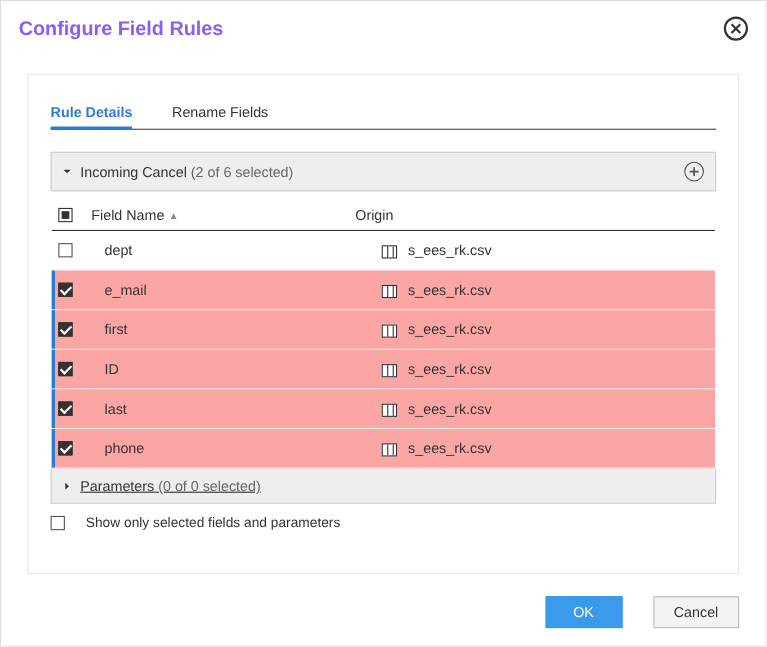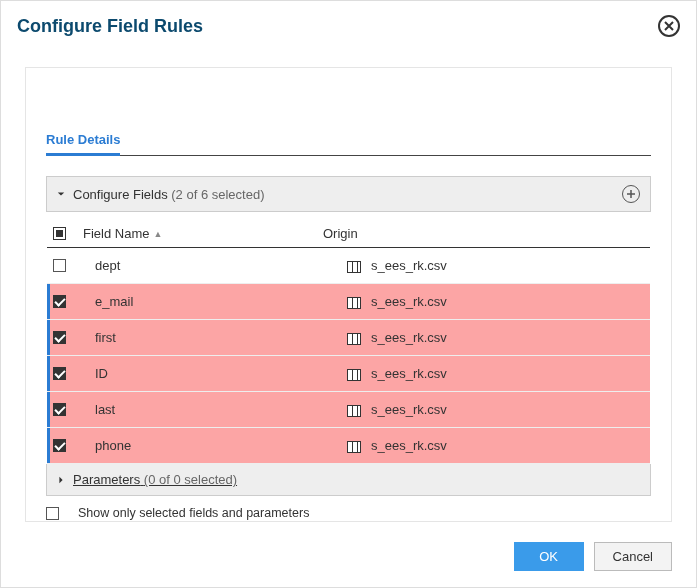--- a/index.html
+++ b/index.html
@@ -21,21 +21,21 @@
 }
 .dialog-header {
   display: flex;
   justify-content: space-between;
   align-items: center;
   padding: 14px 16px 10px 16px;
 }
 .dialog-title {
   font-size: 18px;
   font-weight: bold;
-  color: #0c4a6e;
+  color: #8b5cf6;
 }
 .close-btn {
   width: 22px;
   height: 22px;
   border: 2px solid #333;
   border-radius: 50%;
   display: flex;
   align-items: center;
   justify-content: center;
   cursor: pointer;
@@ -62,21 +62,20 @@
 .tab {
   padding: 6px 0 8px 0;
   margin-right: 36px;
   cursor: pointer;
   font-size: 13px;
   position: relative;
 }
 .tab.active {
   color: #2b7cd3;
   font-weight: bold;
-  margin-top: 38px;
 }
 .tab.active::after {
   content: "";
   position: absolute;
   left: 0; right: 0; bottom: -1px;
   height: 3px;
   background: #2b7cd3;
 }
 .section-header {
   background: #eee;
@@ -207,20 +206,21 @@
   padding: 0 24px 16px 24px;
 }
 .btn {
   min-width: 70px;
   padding: 6px 18px;
   border: 1px solid #bbb;
   background: #f3f3f3;
   cursor: pointer;
   font-size: 13px;
   text-align: center;
+  margin-left: 18px;
 }
 .btn.primary {
   background: #3a9bea;
   border-color: #3a9bea;
   color: #fff;
 }
 .count { color: #666; }
 </style>
 </head>
 <body>
@@ -234,29 +234,30 @@
           <path d="M1 1 L9 9 M9 1 L1 9" stroke="#333" stroke-width="2" fill="none"></path>
         </svg>
     </div>
   </div>
 
   <div class="dialog-body">
     <div class="panel">
 
       <div class="tabs">
         <div class="tab active">Rule Details</div>
+        <div class="tab">Rename Fields</div>
       </div>
 
       <div class="section-header">
         <span class="caret">
           <svg width="8" height="8" viewBox="0 0 10 10">
               <path d="M1 3 L5 7 L9 3 Z" fill="#333"></path>
             </svg>
         </span>
-        <span>Configure Fields</span>
+        <span>Incoming Cancel</span>
         <span>&nbsp;</span>
         <span class="count">(2 of 6 selected)</span>
         <span class="add-btn">
           <svg width="10" height="10" viewBox="0 0 10 10">
               <path d="M5 1 V9 M1 5 H9" stroke="#555" stroke-width="1.5"></path>
             </svg>
         </span>
       </div>
 
       <div class="table-wrap">

